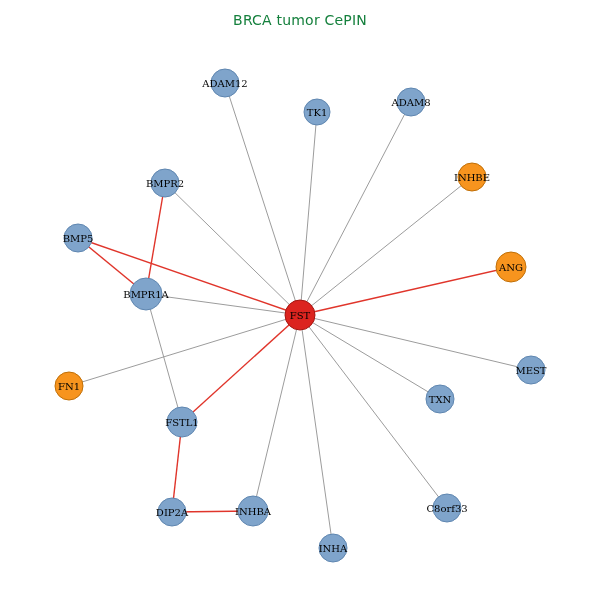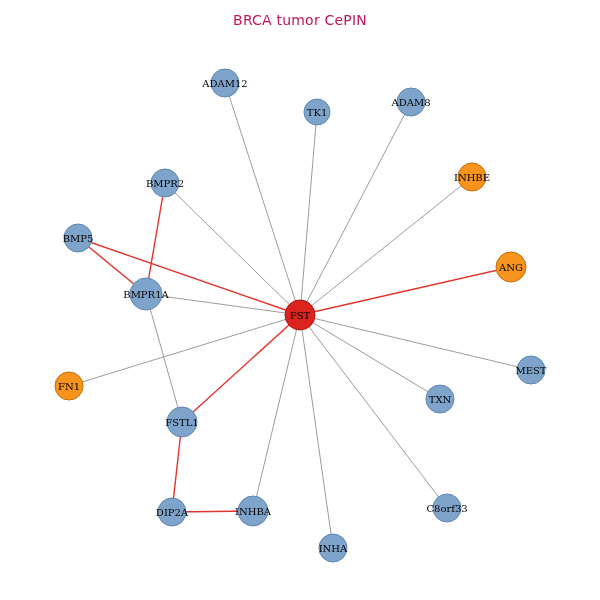--- a/index.html
+++ b/index.html
@@ -124,14 +124,14 @@
       </g>
       <g>
         <circle cx="253" cy="511" r="15" fill="#7FA4CB" stroke="#5F86B0" stroke-width="1"></circle>
         <text x="253" y="511" dy="3.5" class="node-label" fill="#000000">INHBA</text>
       </g>
       <g>
         <circle cx="333" cy="548" r="14" fill="#7FA4CB" stroke="#5F86B0" stroke-width="1"></circle>
         <text x="333" y="548" dy="3.5" class="node-label" fill="#000000">INHA</text>
       </g>
     </svg>
-  <div class="plot-title" style="color: #be185d;">BRCA tumor CePIN</div>
+  <div class="plot-title" style="color: #15803d;">BRCA tumor CePIN</div>
 </div>
 
 </body></html>

